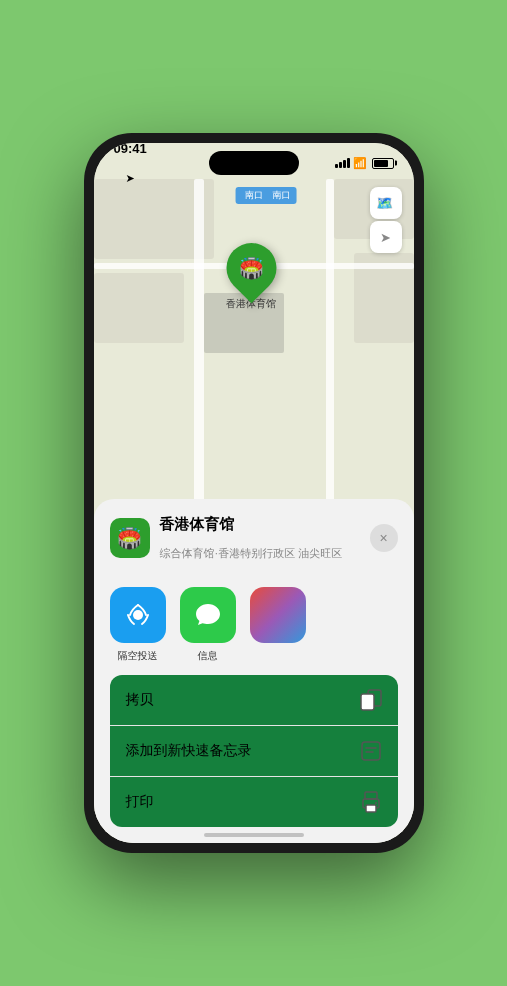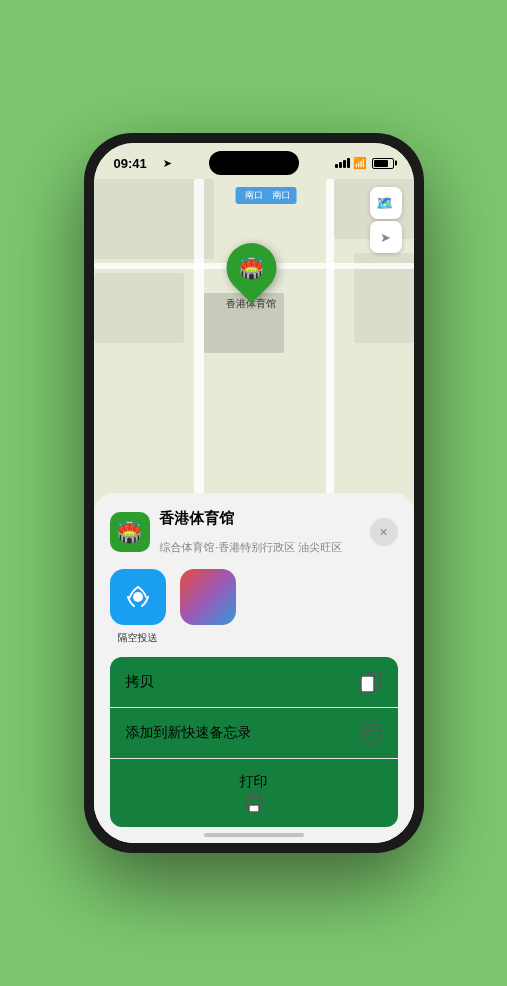--- a/index.html
+++ b/index.html
@@ -259,20 +259,21 @@
       scrollbar-width: none;
     }
     .share-row::-webkit-scrollbar { display: none; }
     .share-item {
       display: flex;
       flex-direction: column;
       align-items: center;
       gap: 6px;
       flex-shrink: 0;
       cursor: pointer;
+      margin-top: 12px;
     }
     .share-icon {
       width: 56px;
       height: 56px;
       border-radius: 14px;
       display: flex;
       align-items: center;
       justify-content: center;
       font-size: 26px;
     }
@@ -293,21 +294,21 @@
       text-align: right;
     }
     .action-item {
       display: flex;
       align-items: center;
       justify-content: space-between;
       padding: 14px 16px;
       border-bottom: 0.5px solid #e5e5e5;
       cursor: pointer;
     }
-    .action-item:last-child { border-bottom: none; flex-direction: column; }
+    .action-item:last-child { border-bottom: none; }
     .action-text {
       font-size: 14px;
       color: #000;
     }
     
     .home-indicator {
       position: absolute;
       bottom: 6px;
       left: 50%;
       transform: translateX(-50%);
@@ -319,21 +320,21 @@
     }
   </style>
 </head>
 <body>
 
 <div class="phone-frame">
   <div class="phone-screen">
     <div class="dynamic-island"></div>
 
     <div class="status-bar">
-      <div style="display:flex;align-items:center;gap:16px;">
+      <div style="display:flex;align-items:center;gap:16px;flex-direction:column;">
         <span class="status-time">09:41</span>
         <span style="font-size:11px;">➤</span>
       </div>
       <div class="status-icons">
         <div class="signal-bars">
           <span style="height:4px;"></span>
           <span style="height:6px;"></span>
           <span style="height:8px;"></span>
           <span style="height:10px;"></span>
         </div>
@@ -393,20 +394,28 @@
               <circle cx="14" cy="14" r="5" fill="white"></circle>
               <path d="M14 4 Q20 8 22 14" stroke="white" stroke-width="2" fill="none" stroke-linecap="round"></path>
               <path d="M14 4 Q8 8 6 14" stroke="white" stroke-width="2" fill="none" stroke-linecap="round"></path>
               <path d="M4 14 Q6 20 10 23" stroke="white" stroke-width="2" fill="none" stroke-linecap="round"></path>
               <path d="M24 14 Q22 20 18 23" stroke="white" stroke-width="2" fill="none" stroke-linecap="round"></path>
             </svg>
           </div>
           <span class="share-label">隔空投送</span>
         </div>
         <div class="share-item">
+          <div class="share-icon messages-icon">
+            <svg width="30" height="28" viewBox="0 0 30 28" fill="white">
+              <path d="M15 3C8.4 3 3 7.5 3 13c0 2.8 1.3 5.3 3.4 7.1L5 24l4.5-1.8C11 22.7 13 23 15 23c6.6 0 12-4.5 12-10S21.6 3 15 3z"></path>
+            </svg>
+          </div>
+          <span class="share-label">信息</span>
+        </div>
+        <div class="share-item">
           <div class="share-icon" style="background:linear-gradient(135deg,#e74c3c,#9b59b6,#3498db);flex-direction:column;gap:4px;display:flex;align-items:center;justify-content:center;">
             
           </div>
 
         </div>
       </div>
 
       <div class="action-list">
         <div class="action-item">
           <span class="action-text">拷贝</span>

